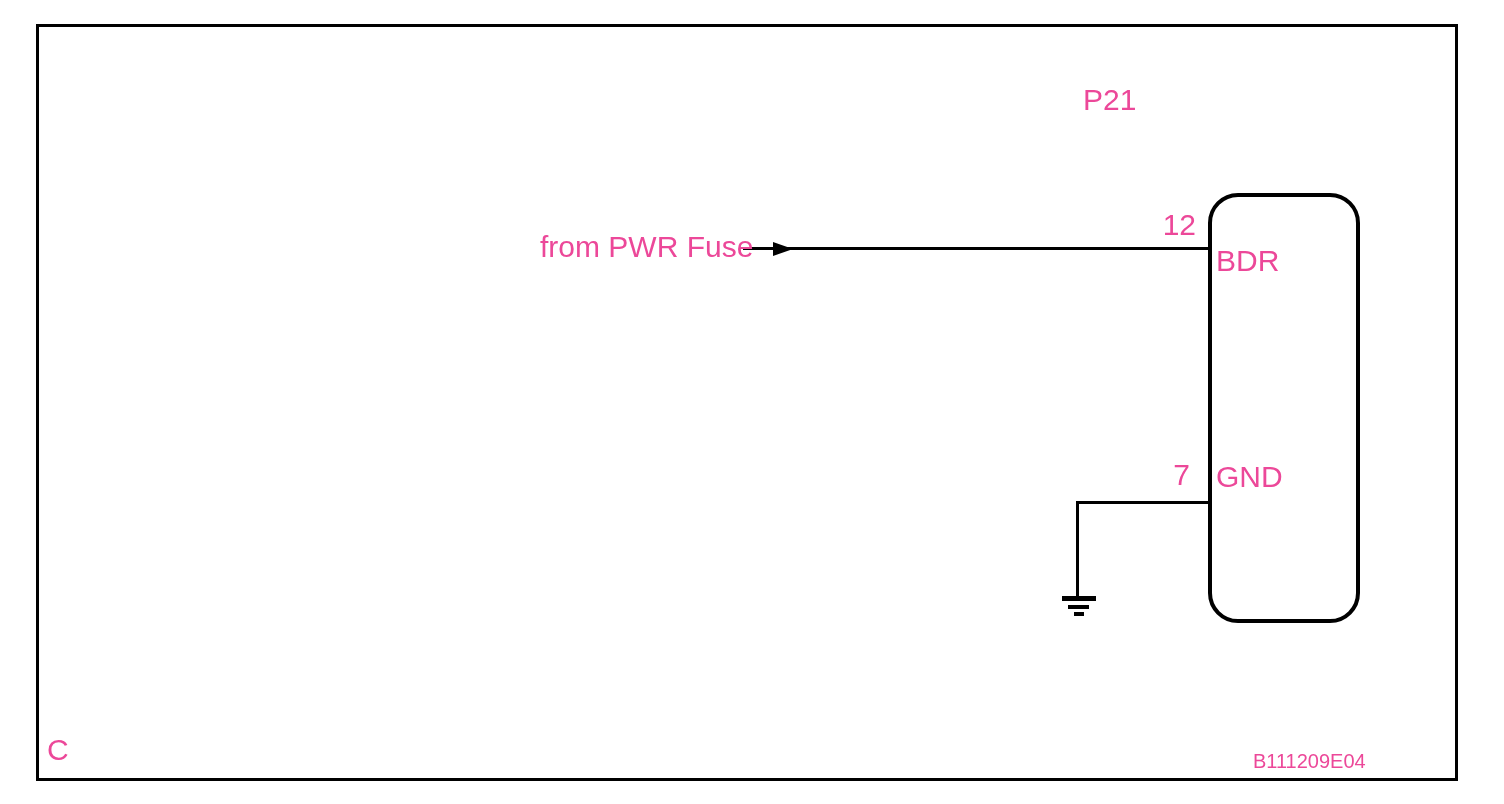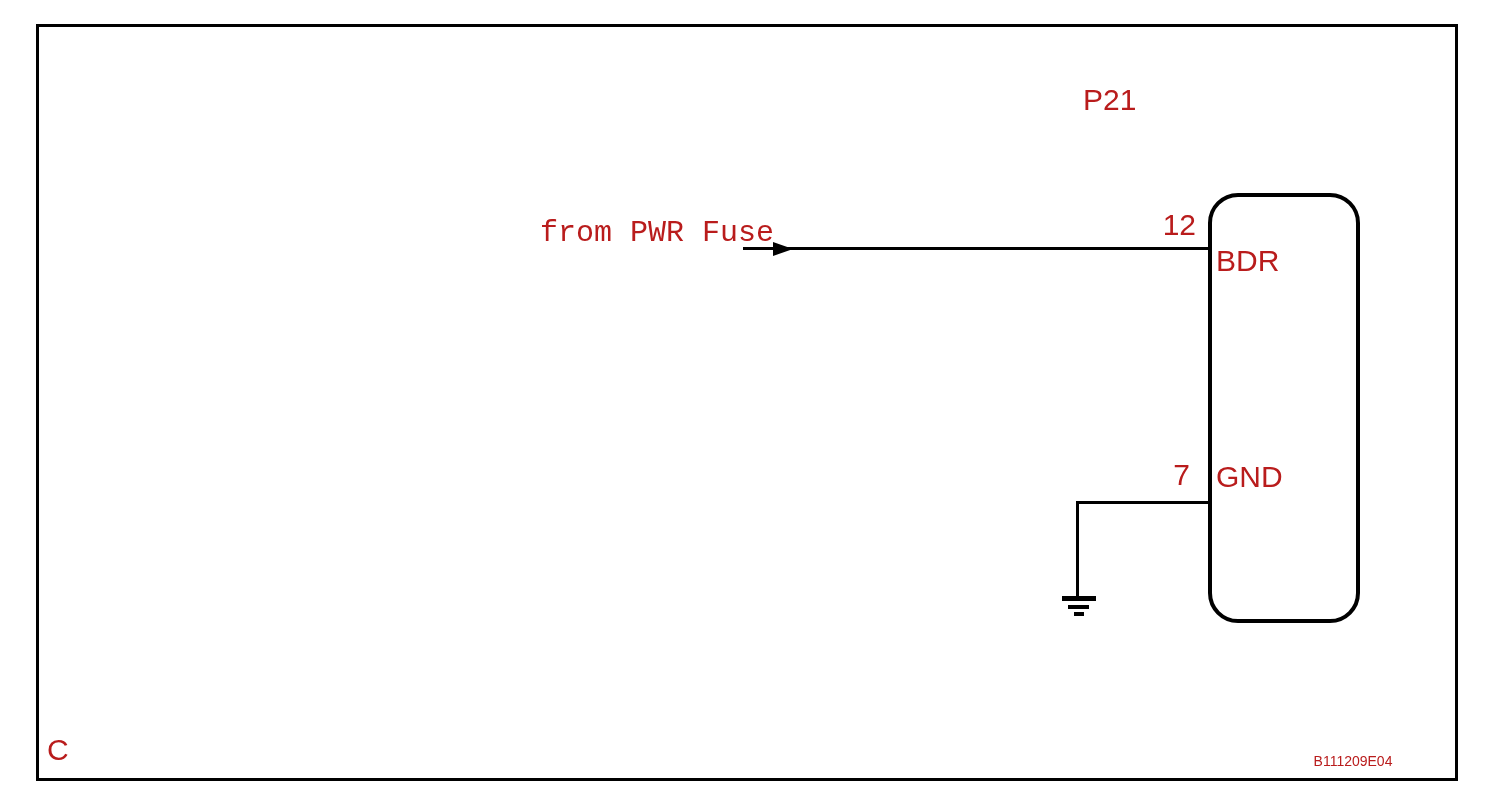--- a/index.html
+++ b/index.html
@@ -7,21 +7,21 @@
     padding: 0;
     background: #ffffff;
     font-family: "Liberation Sans", sans-serif;
   }
   .stage {
     position: relative;
     width: 1504px;
     height: 804px;
     background: #ffffff;
     overflow: hidden;
-    color: #b91c1c;
+    color: #ec4899;
   }
   .frame {
     position: absolute;
     left: 36px;
     top: 24px;
     width: 1422px;
     height: 757px;
     border: 3px solid #000000;
     box-sizing: border-box;
     background: #ffffff;
@@ -78,22 +78,21 @@
     border-bottom: 7px solid transparent;
   }
   .label {
     position: absolute;
     font-size: 30px;
     line-height: 34px;
     white-space: nowrap;
   }
   .source-label {
     left: 540px;
-    top: 216px;
-    font-family: Liberation Mono, monospace;
+    top: 230px;
   }
   .pin-number {
     text-align: right;
     width: 60px;
   }
   .pin-12 {
     left: 1136px;
     top: 208px;
   }
   .pin-7 {
@@ -118,23 +117,23 @@
   .ground-bar-3 { left: 1074px; top: 612px; width: 10px; height: 4px; }
   .page-label {
     left: 47px;
     top: 733px;
   }
   .figure-code {
     position: absolute;
     left: 1253px;
     top: 753px;
     width: 200px;
-    font-size: 14px;
+    font-size: 20px;
     line-height: 16px;
-    text-align: center;
+    text-align: left;
     white-space: nowrap;
   }
 </style>
 </head>
 <body>
 
 <div class="stage">
 
   <div class="frame"></div>
 

